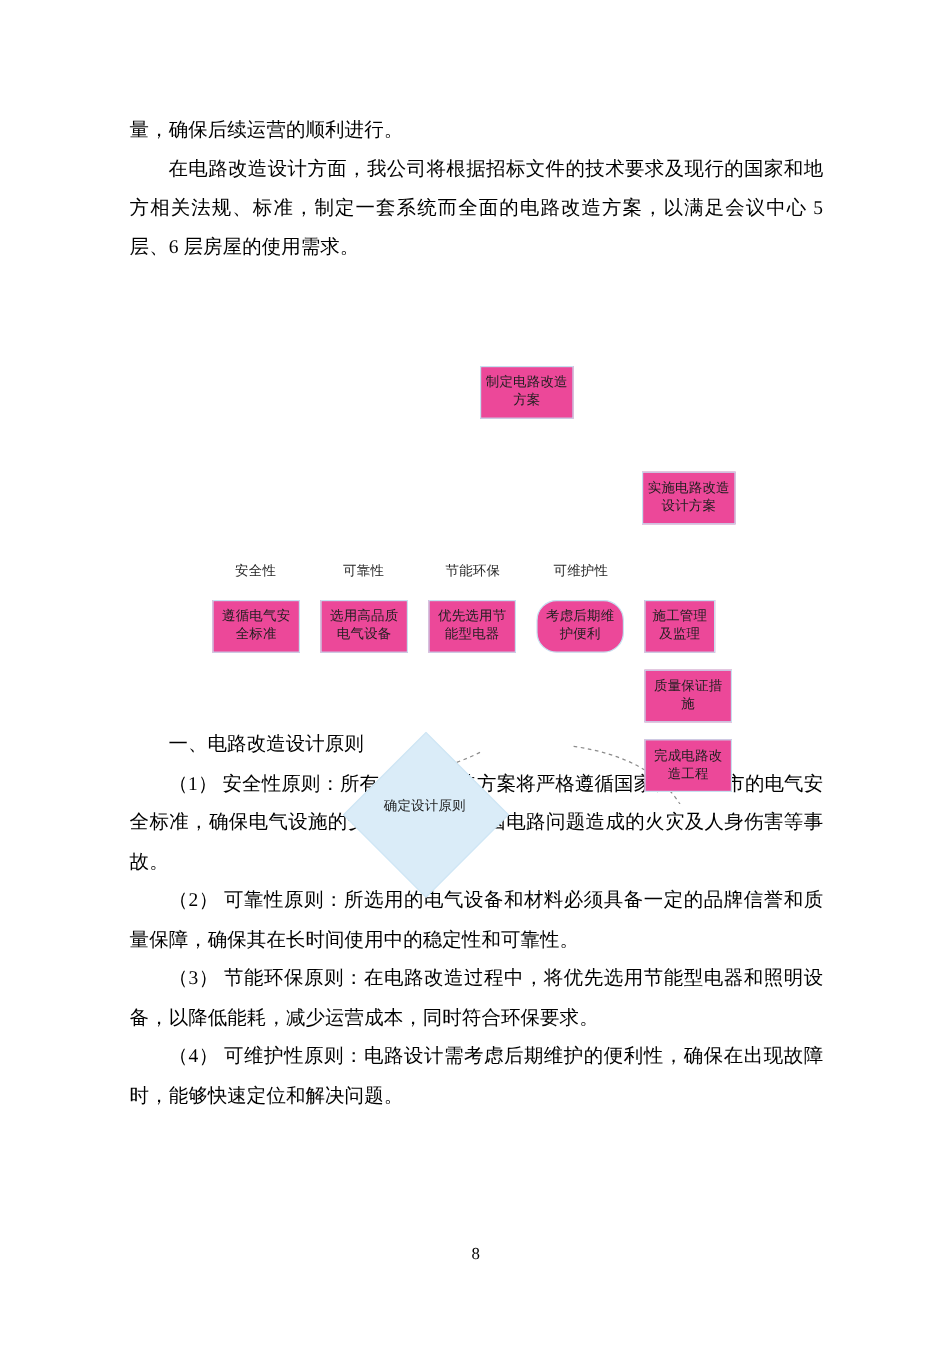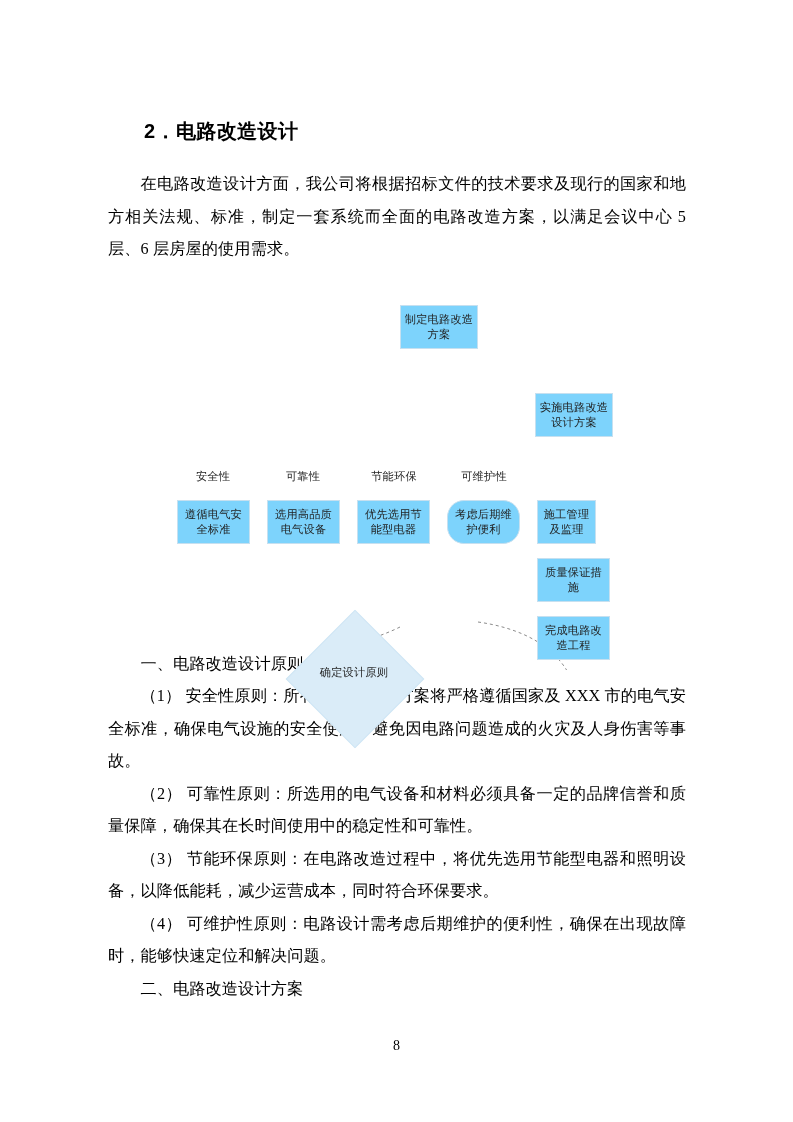--- a/index.html
+++ b/index.html
@@ -80,21 +80,21 @@
   .diagram svg {
     position: absolute;
     left: 0; top: 0;
     width: 793px;
     height: 380px;
   }
 
   .node {
     position: absolute;
     box-sizing: border-box;
-    background: #7dd3fc;
+    background: #ec4899;
     border: 1px solid #c6e0f0;
     color: #1f1f1f;
     font-family: "Liberation Serif", "DejaVu Serif", serif;
     font-size: 11.2px;
     line-height: 15.5px;
     text-align: center;
     display: flex;
     align-items: center;
     justify-content: center;
     padding: 2px 3px;
@@ -130,33 +130,32 @@
     white-space: nowrap;
     letter-spacing: 0.2px;
   }
 </style>
 </head>
 <body>
 
 <div class="page">
 
   <div class="content">
-
-    <h2 class="heading">2．电路改造设计</h2>
+    <p class="para gap-after-first">量，确保后续运营的顺利进行。</p>
+
 
     <p class="para indent">在电路改造设计方面，我公司将根据招标文件的技术要求及现行的国家和地方相关法规、标准，制定一套系统而全面的电路改造方案，以满足会议中心 5 层、6 层房屋的使用需求。</p>
 
     <div class="spacer-diagram"></div>
 
     <p class="para indent tight">一、电路改造设计原则</p>
     <p class="para indent tight">（1） 安全性原则：所有的电路改造方案将严格遵循国家及 XXX 市的电气安全标准，确保电气设施的安全使用，避免因电路问题造成的火灾及人身伤害等事故。</p>
     <p class="para indent tight">（2） 可靠性原则：所选用的电气设备和材料必须具备一定的品牌信誉和质量保障，确保其在长时间使用中的稳定性和可靠性。</p>
     <p class="para indent tight">（3） 节能环保原则：在电路改造过程中，将优先选用节能型电器和照明设备，以降低能耗，减少运营成本，同时符合环保要求。</p>
     <p class="para indent tight">（4） 可维护性原则：电路设计需考虑后期维护的便利性，确保在出现故障时，能够快速定位和解决问题。</p>
-    <p class="para indent tight">二、电路改造设计方案</p>
   </div>
 
   <div class="diagram">
 
     <svg viewBox="0 0 793 380">
 
       <path d="M 400 337 C 380 347, 358 352, 345 360" fill="none" stroke="#8b8b8b" stroke-width="1" stroke-dasharray="3,3"></path>
       <path d="M 348 358 L 343 361 L 348 364" fill="none" stroke="#8b8b8b" stroke-width="1"></path>
 
       <path d="M 478 332 C 520 338, 556 355, 572 390" fill="none" stroke="#8b8b8b" stroke-width="1" stroke-dasharray="3,3"></path>

